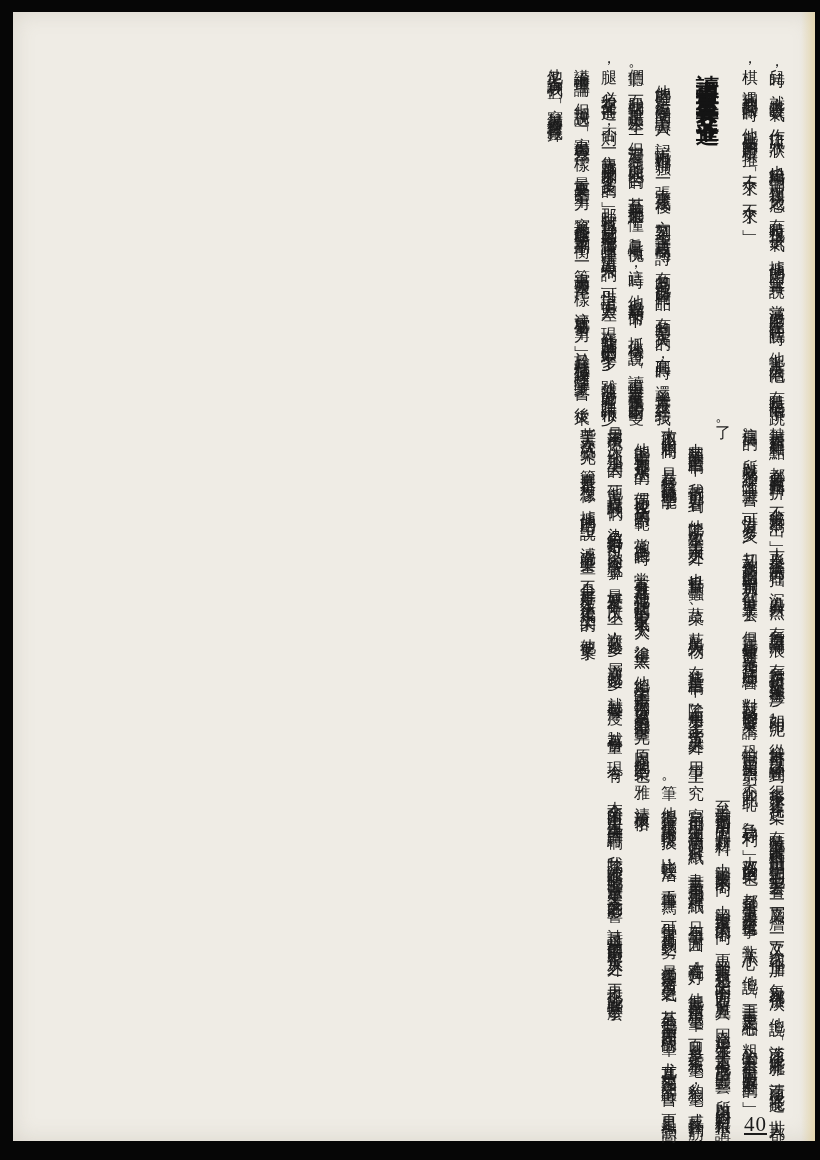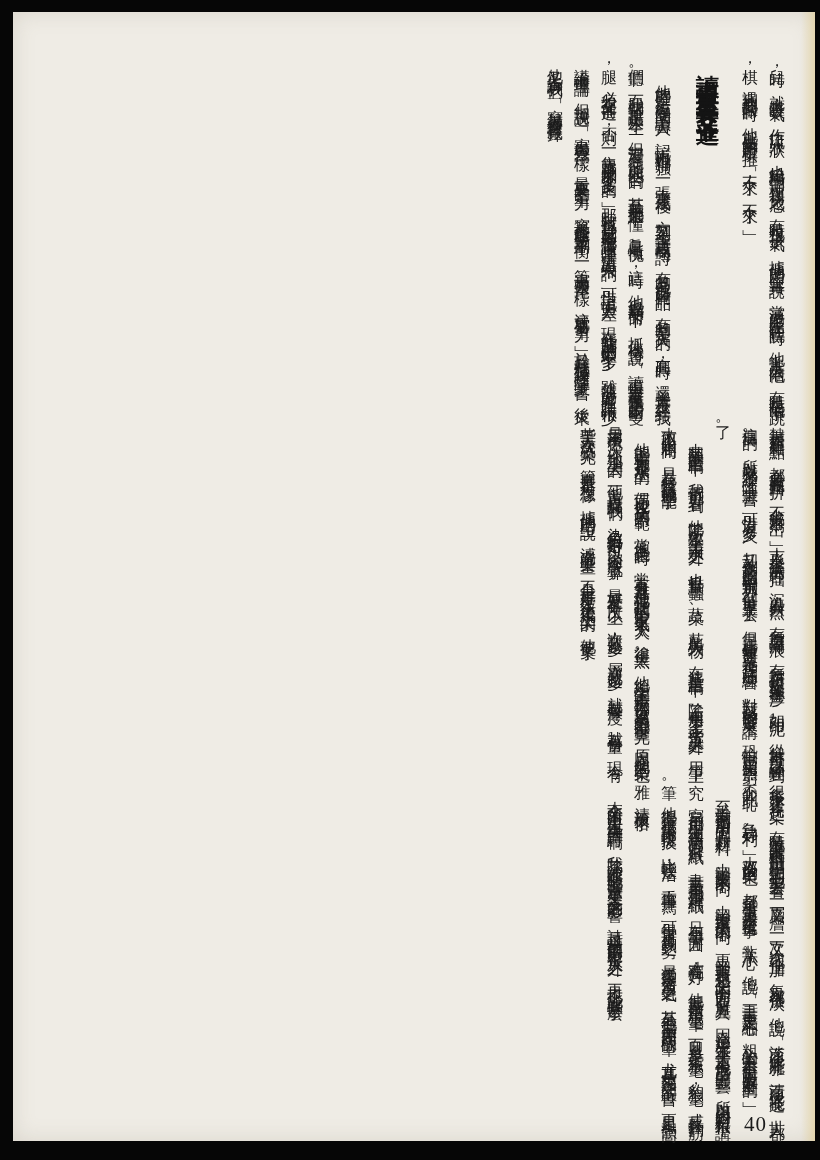--- a/index.html
+++ b/index.html
@@ -72,20 +72,21 @@
     white-space: nowrap;
   }
   .page-number {
     position: absolute;
     right: 48px;
     bottom: 4px;
     font-size: 21px;
     color: #1b1b1b;
     letter-spacing: 1px;
     font-family: "Liberation Serif", "DejaVu Serif", serif;
+    text-decoration: underline;
   }
 </style>
 </head>
 <body>
 
 <div class="scan-frame">
   <div class="page">
 
     <div class="content">
 

